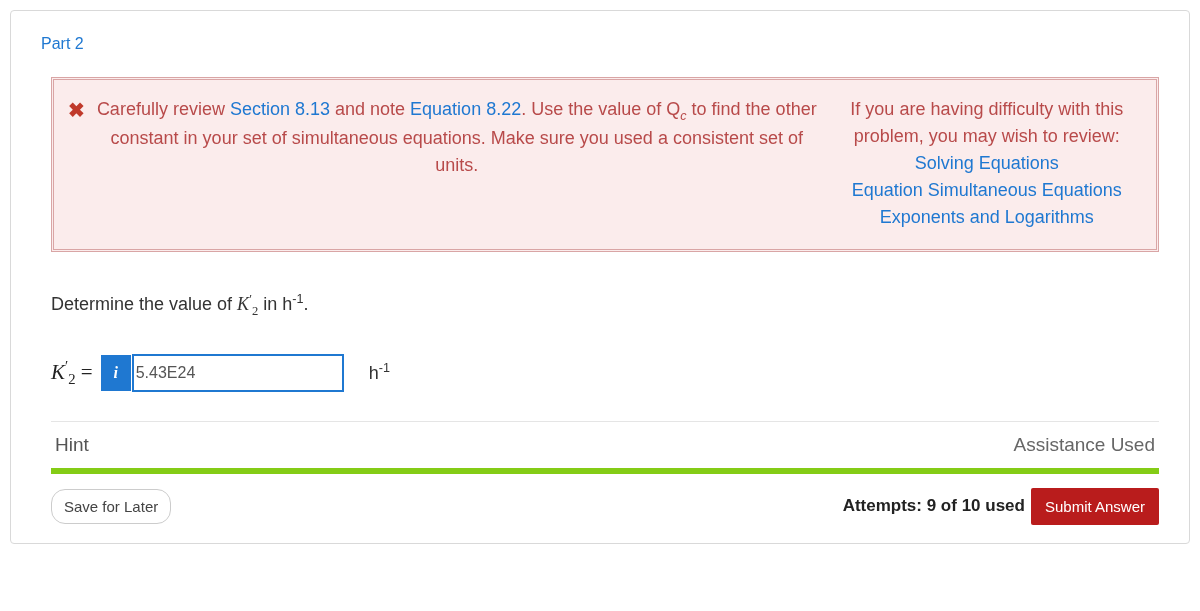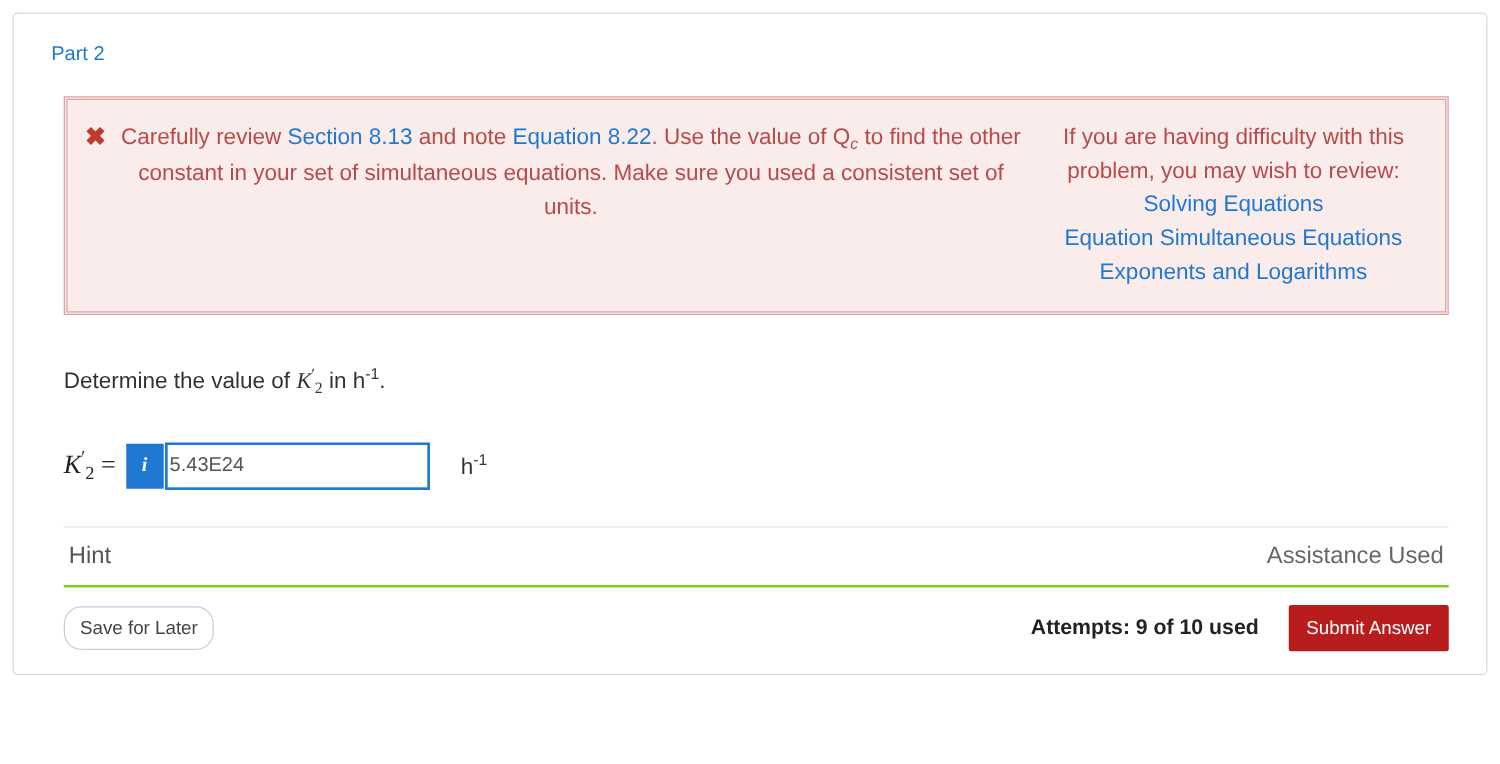--- a/index.html
+++ b/index.html
@@ -102,21 +102,21 @@
   .unit {
     font-size: 18px;
     color: #333;
     margin-left: 24px;
   }
   .hint-row {
     display: flex;
     justify-content: space-between;
     align-items: center;
     border-top: 1px solid #e5e5e5;
-    border-bottom: 2px solid #84cc16;
+    border-bottom: 6px solid #84cc16;
     padding: 12px 4px;
     margin-bottom: 14px;
     gap: 40px;
   }
   .hint-label, .assist-label {
     font-size: 19px;
     color: #555;
   }
   .assist-label { color: #666; font-weight: 400; }
   .footer-row {
@@ -127,21 +127,21 @@
   }
   .save-btn {
     border: 1px solid #ccc;
     background: #fff;
     color: #444;
     font-size: 15px;
     padding: 8px 12px;
     cursor: pointer;
     border-radius: 14px;
   }
-  .right-group { display: flex; align-items: center; gap: 24px; }
+  .right-group { display: flex; align-items: center; gap: 6px; }
   .attempts {
     font-size: 17px;
     font-weight: 700;
     color: #222;
   }
   .submit-btn {
     background: #b91c1c;
     color: #fff;
     border: none;
     font-size: 15px;

